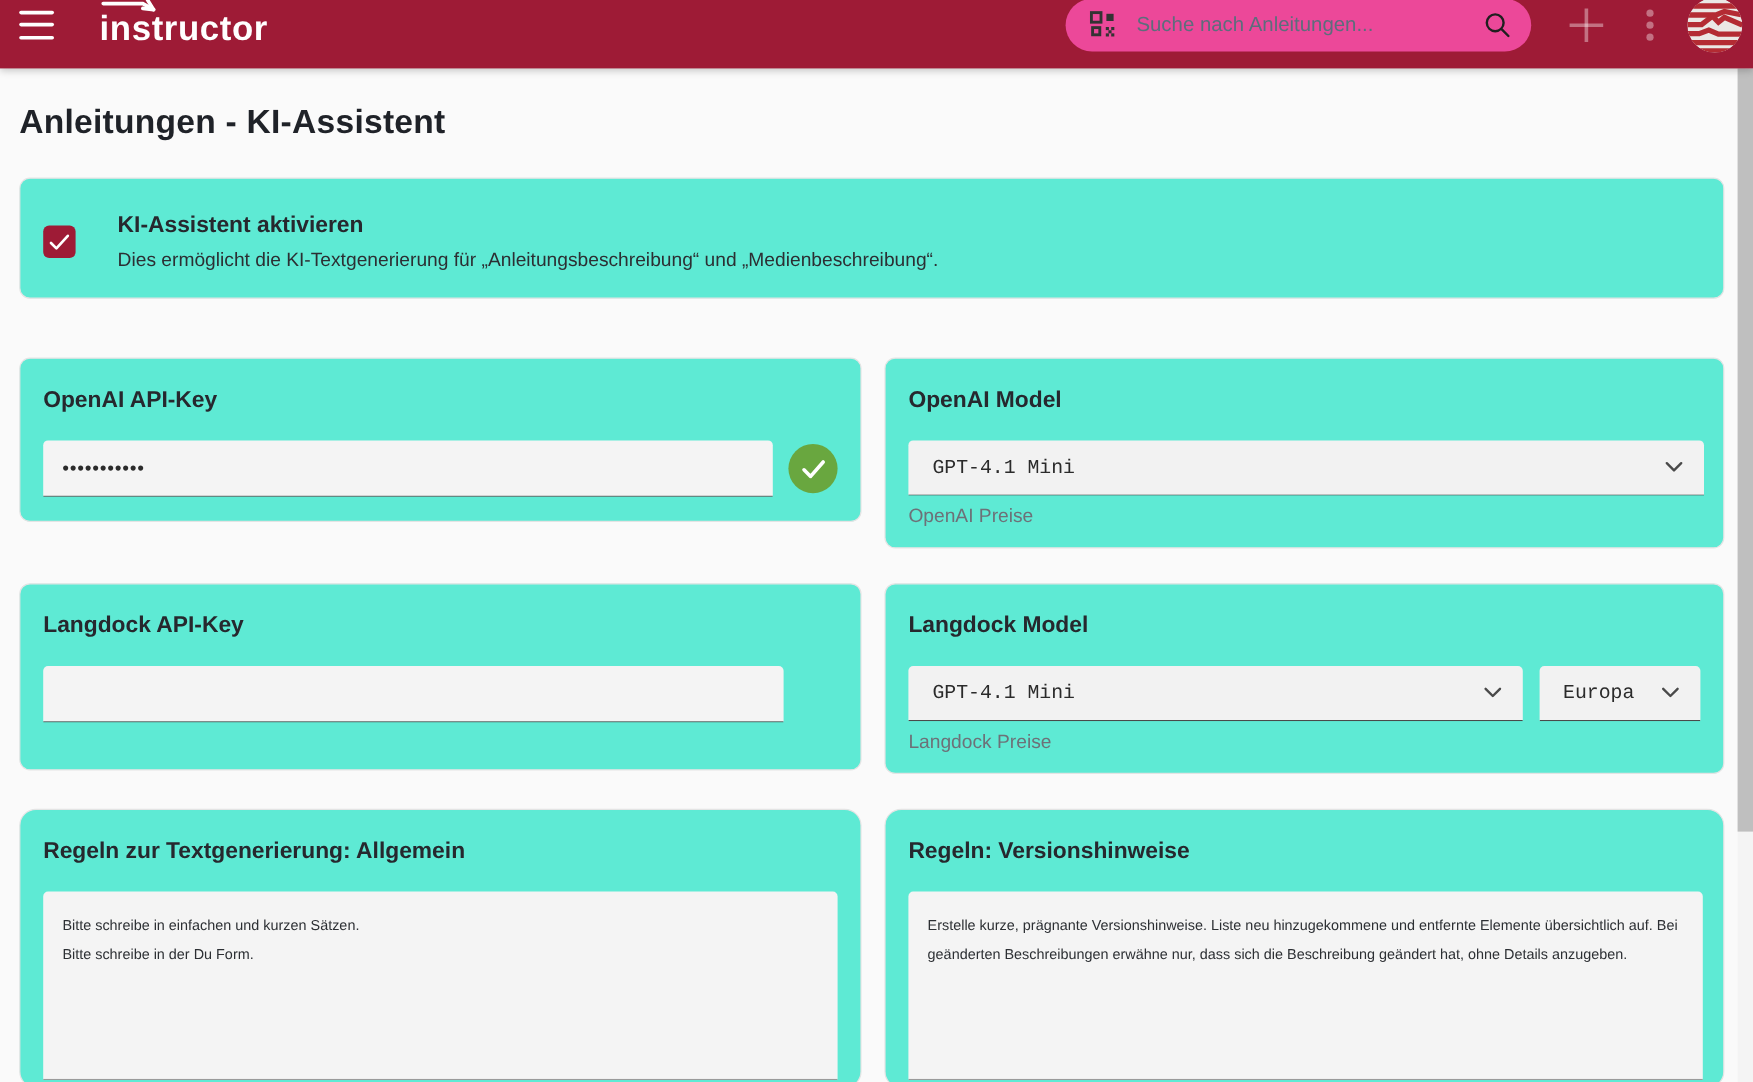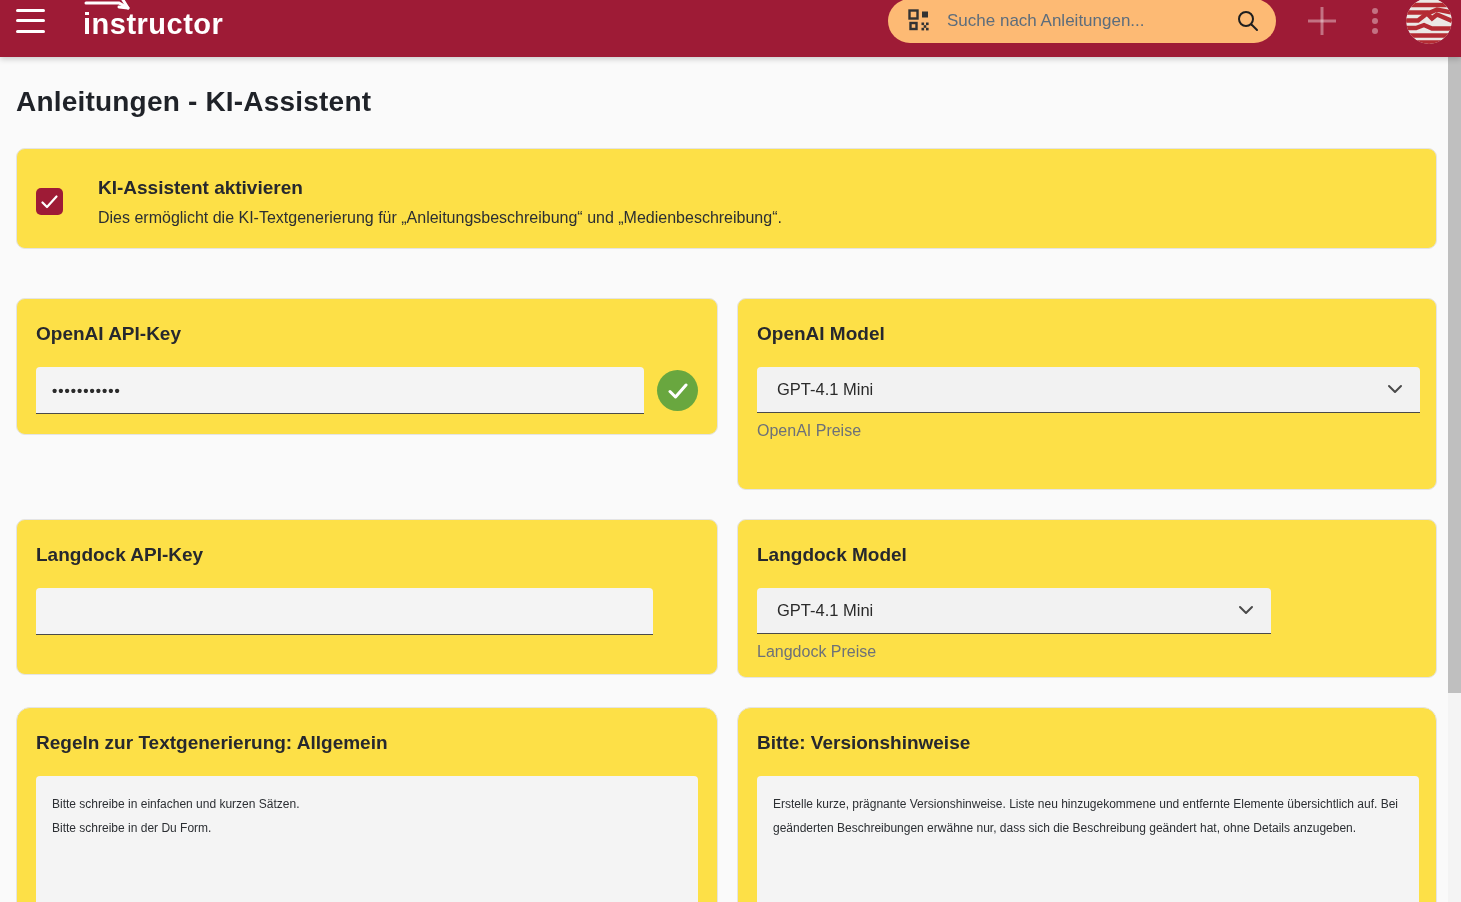--- a/index.html
+++ b/index.html
@@ -21,21 +21,21 @@
     box-shadow:0 2px 6px rgba(0,0,0,0.20);
     position:relative;
     z-index:5;
   }
   .hamburger { width:30px; height:24px; display:flex; flex-direction:column; justify-content:space-between; cursor:pointer; background:none; border:none; }
   .hamburger span { display:block; height:3px; width:29px; background:#fff; border-radius:2px; }
   .logo { margin-left:37px; position:relative; color:#fff; font-size:29px; font-weight:700; letter-spacing:0.5px; cursor:pointer; line-height:1; padding-top:8px; }
   .logo .arrow-svg { position:absolute; top:-6px; left:0; }
   .spacer { flex:1; }
   .search-pill {
-    width:388px; height:44px; background:#fdba74; border-radius:22px;
+    width:388px; height:44px; background:#ec4899; border-radius:22px;
     display:flex; align-items:center; padding:0 16px 0 20px;
   }
   .search-pill input {
     flex:1; border:none; outline:none; background:transparent;
     font-size:17px; color:#26323e; margin-left:16px;
     font-family:"Liberation Sans", sans-serif;
   }
   .search-pill input::placeholder { color:#5d6d7c; opacity:1; }
   .icon-btn { background:none; border:none; cursor:pointer; display:flex; align-items:center; justify-content:center; }
   .plus-btn { margin-left:28px; }
@@ -44,21 +44,21 @@
 
   
   .scrollbar-track { position:absolute; top:57px; right:0; width:13px; height:845px; background:#f4f4f4; }
   .scrollbar-thumb { width:13px; height:636px; background:#bfbfbf; }
 
   
   .main { padding:0 24px 0 16px; }
   .page-title { font-size:28px; font-weight:800; color:#1f2228; margin-top:29px; letter-spacing:0.2px; }
 
   .card {
-    background:#fde047; border:1px solid #e4e4e4; border-radius:9px;
+    background:#5eead4; border:1px solid #e4e4e4; border-radius:9px;
     overflow:hidden;
   }
   .card h3 { font-size:19px; font-weight:700; color:#26282e; line-height:26px; }
 
   .toggle-card { margin-top:30px; height:101px; display:flex; padding:0 19px; }
   .checkbox {
     width:27px; height:27px; border-radius:5px; background:#9E1B36;
     margin-top:39px; flex:0 0 auto; display:flex; align-items:center; justify-content:center;
     border:none; cursor:pointer;
   }
@@ -83,31 +83,31 @@
   }
   .text-input.empty { letter-spacing:normal; font-weight:400; }
   .status-circle {
     width:41px; height:41px; border-radius:50%; background:#69A73F;
     margin-left:13px; display:flex; align-items:center; justify-content:center; flex:0 0 auto;
   }
 
   .select-box {
     height:46px; background:#f2f2f2; border-bottom:1.5px solid #4a4a4a;
     border-radius:4px 4px 0 0; display:flex; align-items:center;
-    padding:0 14px 1px 20px; cursor:pointer;
+    padding:0 14px 1px 20px; cursor:pointer;font-family:Liberation Mono, monospace;
   }
   .select-box .sel-text { flex:1; font-size:16.5px; color:#2b2b2b; }
   .select-wide { width:663px; }
   .select-row { display:flex; }
   .select-md { width:514px; }
   .select-sm { width:135px; margin-left:14px; }
   .price-link { display:inline-block; margin-top:9px; font-size:16px; color:#6d7178; text-decoration:none; cursor:pointer; }
 
   .card-h2l { height:137px; }
-  .card-h2r { height:192px; }
+  .card-h2r { height:159px; }
   .card-h3l { height:156px; }
   .card-h3r { height:159px; }
   .card-h4 { height:233px;border-radius:14px; }
 
   .rules-textarea {
     width:662px; height:157px; background:#f4f4f4; border:none;
     border-bottom:1.5px solid #9a9a9a; border-radius:4px 4px 0 0;
     padding:17px 16px; font-size:12px; line-height:23.5px; color:#2c2f33;
     resize:none; outline:none; font-family:"Liberation Sans", sans-serif;
     display:block;
@@ -252,36 +252,42 @@
     <div class="card card-h3r">
       <div class="inner">
         <h3 class="field-label">Langdock Model</h3>
         <div class="select-row">
           <div class="select-box select-md">
             <span class="sel-text">GPT-4.1 Mini</span>
             <svg width="22" height="22" viewBox="0 0 22 22">
               <path d="M5 8 L11 14 L17 8" stroke="#4a4a4a" stroke-width="2" fill="none" stroke-linecap="round" stroke-linejoin="round"></path>
             </svg>
           </div>
+          <div class="select-box select-sm">
+            <span class="sel-text">Europa</span>
+            <svg width="22" height="22" viewBox="0 0 22 22">
+              <path d="M5 8 L11 14 L17 8" stroke="#4a4a4a" stroke-width="2" fill="none" stroke-linecap="round" stroke-linejoin="round"></path>
+            </svg>
+          </div>
         </div>
         <a class="price-link">Langdock Preise</a>
       </div>
     </div>
   </div>
 
   <div class="grid-row row-4">
     <div class="card card-h4">
       <div class="inner">
         <h3 class="field-label">Regeln zur Textgenerierung: Allgemein</h3>
         <textarea class="rules-textarea" style="">Bitte schreibe in einfachen und kurzen Sätzen.
 Bitte schreibe in der Du Form.</textarea>
       </div>
     </div>
 
     <div class="card card-h4">
       <div class="inner">
-        <h3 class="field-label">Bitte: Versionshinweise</h3>
+        <h3 class="field-label">Regeln: Versionshinweise</h3>
         <textarea class="rules-textarea" style="">Erstelle kurze, prägnante Versionshinweise. Liste neu hinzugekommene und entfernte Elemente übersichtlich auf. Bei geänderten Beschreibungen erwähne nur, dass sich die Beschreibung geändert hat, ohne Details anzugeben.</textarea>
       </div>
     </div>
   </div>
 
 </div>
 
 </body></html>

